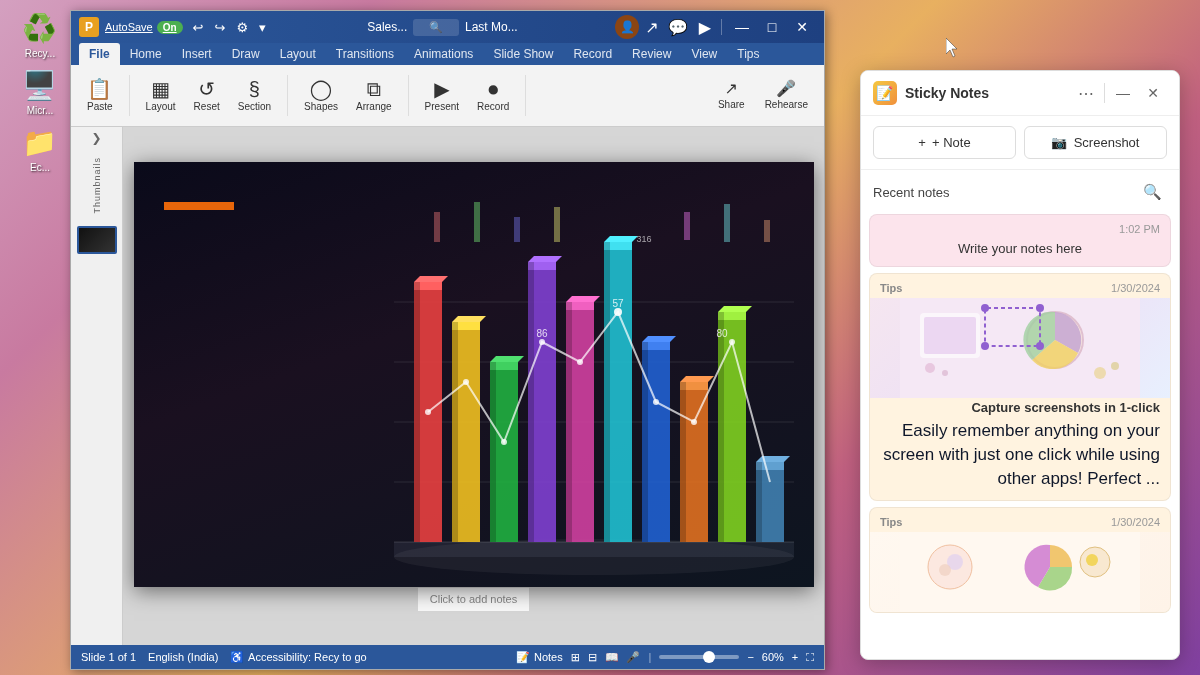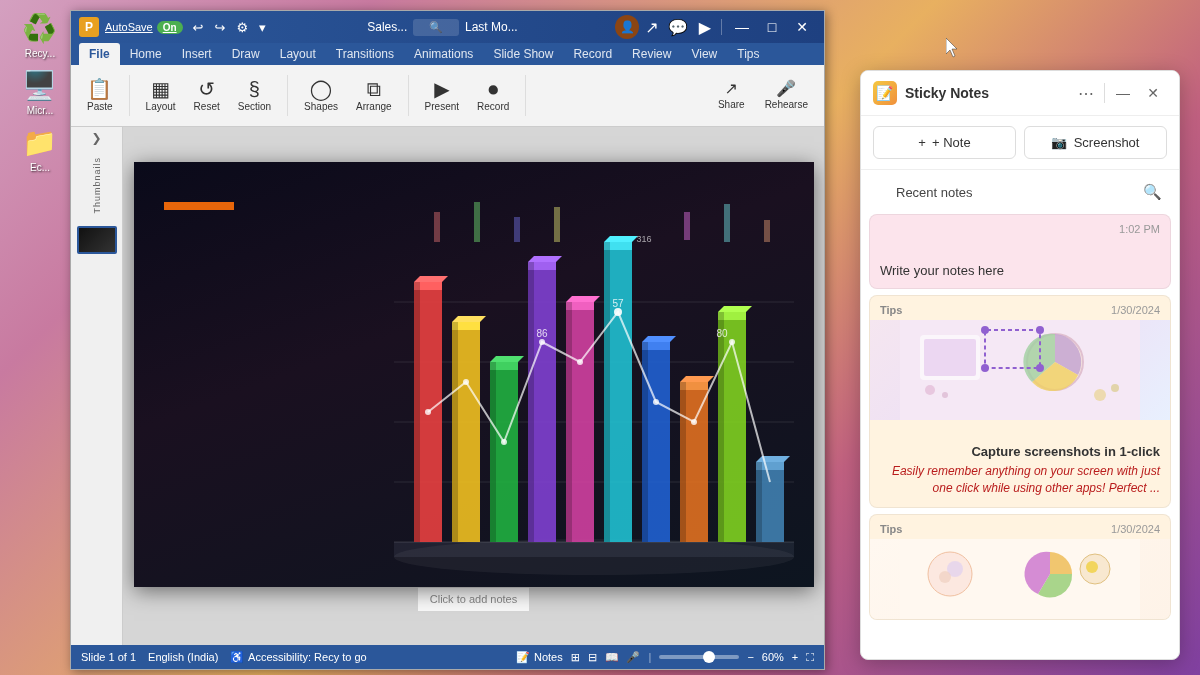--- a/index.html
+++ b/index.html
@@ -457,21 +457,20 @@
       display: flex;
       align-items: center;
       padding: 8px 12px 4px;
       flex-shrink: 0;
     }
     .recent-title {
       flex: 1;
       font-size: 13px;
       color: #444;
       font-weight: 500;
-      margin-left: 23px;
     }
     .search-icon-btn {
       width: 28px;
       height: 28px;
       display: flex;
       align-items: center;
       justify-content: center;
       cursor: pointer;
       border-radius: 4px;
       font-size: 15px;
@@ -501,25 +500,24 @@
       padding: 8px 10px 4px;
       font-size: 11px;
       color: #666;
     }
     .note-card-label { font-weight: 600; color: #888; }
     .note-card-time { color: #999; }
     .note-card-content {
       padding: 2px 10px 10px;
       font-size: 13px;
       color: #333;
-      margin-top: 22px;
-    }
-
-    
-    .note-pink { background: #fce4ec; }
+    }
+
+    
+    .note-pink { background: #fce4ec; text-align: center; }
     .note-peach { background: #fff3e0; text-align: right; }
 
     
     .note-img-placeholder {
       width: 100%;
       height: 100px;
       background: linear-gradient(135deg, #f5e6f0 0%, #ede0f5 50%, #e8f0fe 100%);
       display: flex;
       align-items: center;
       justify-content: center;
@@ -875,21 +873,21 @@
             <circle cx="140" cy="48" r="4" fill="#9060d0"></circle>
 
             <circle cx="30" cy="70" r="5" fill="#e0b0d0" opacity="0.6"></circle>
             <circle cx="45" cy="75" r="3" fill="#d0a0c0" opacity="0.5"></circle>
             <circle cx="200" cy="75" r="6" fill="#e8d080" opacity="0.6"></circle>
             <circle cx="215" cy="68" r="4" fill="#d0c060" opacity="0.5"></circle>
           </svg>
         </div>
         <div class="note-card-content">
           <strong>Capture screenshots in 1-click</strong>
-          <p style="margin-top:4px;font-size:12px;color:#b91c1c;line-height:1.4;font-style:italic;">Easily remember anything on your screen with just one click while using other apps! Perfect ...</p>
+          <p style="margin-top:4px;font-size:17px;color:#0f172a;line-height:1.4;">Easily remember anything on your screen with just one click while using other apps! Perfect ...</p>
         </div>
       </div>
 
       <div class="note-card note-peach">
         <div class="note-card-header">
           <span class="note-card-label">Tips</span>
           <span class="note-card-time">1/30/2024</span>
         </div>
         <div class="note-img-placeholder2">
           <svg width="240" height="80" viewBox="0 0 240 80" xmlns="http://www.w3.org/2000/svg">

